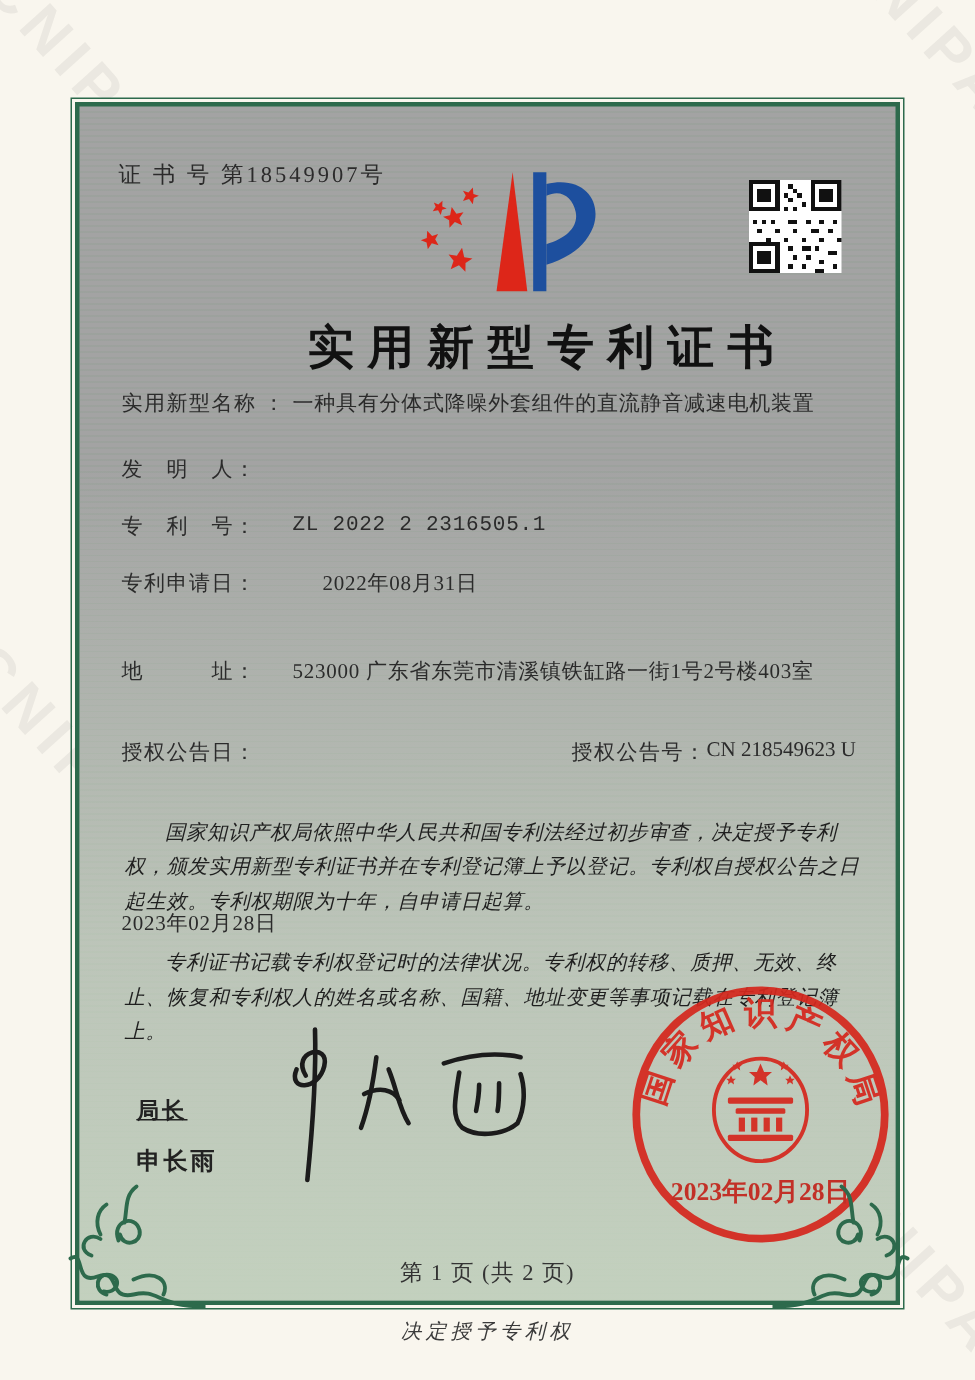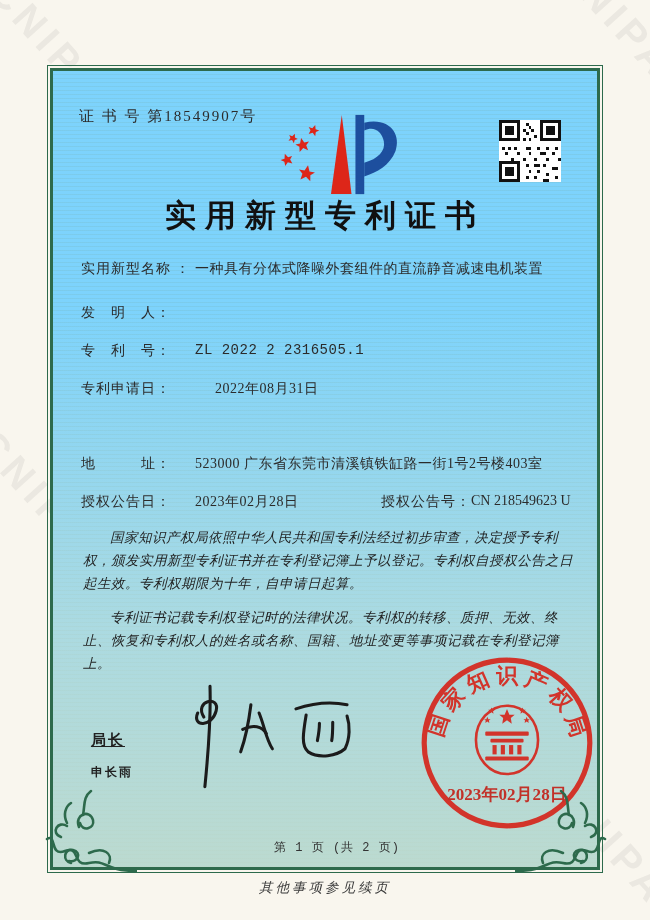--- a/index.html
+++ b/index.html
@@ -21,63 +21,63 @@
   .wm4{left:-40px;top:470px;}
   .wm5{left:535px;top:820px;}
   .wm6{left:78px;top:508px;color:rgba(205,120,105,.13);}
   .wm7{left:150px;top:700px;color:rgba(60,90,60,.05);}
 
   .frame{
     position:absolute;left:50px;top:68px;width:550px;height:802px;
     box-sizing:border-box;
     border:3px solid #2d6a4c;
     outline:1px solid #2d6a4c;outline-offset:2px;
-    background:#7dd3fc;
+    background:#a3a3a3;
     z-index:1;
   }
   .frame::before{ 
     content:"";position:absolute;inset:0;z-index:0;pointer-events:none;
     background:
       linear-gradient(to bottom, rgba(216,229,211,0) 30%, rgba(209,224,203,.55) 70%, rgba(203,220,197,.8) 100%),
       repeating-linear-gradient(0deg, rgba(110,150,115,.12) 0 1px, rgba(0,0,0,0) 1px 4px);
   }
   .frame > *{position:absolute;z-index:2;}
 
   .cert-no{left:26px;top:36px;font-size:15px;letter-spacing:2px;color:#2b2b2b;}
   .logo{left:203px;top:40px;width:150px;height:88px;}
   .qr{left:446px;top:49px;width:62px;height:62px;}
   .title{
-    left:0;top:124px;width:100%;margin:0;text-align:center;
-    font-size:31px;font-weight:bold;letter-spacing:9px;color:#111;
+    left:0;top:124px;width:100%;margin:16px;text-align:center;
+    font-size:31px;font-weight:bold;letter-spacing:9px;color:#111;padding-left:24px;
   }
 
   .row{left:28px;width:500px;display:flex;font-size:14px;color:#2b2b2b;}
   .row .lbl{flex:0 0 114px;letter-spacing:1px;white-space:nowrap;}
   .row .val{flex:1;letter-spacing:.5px;}
   .r-name{top:189px;}
   .r-inventor{top:233px;}
   .r-patno{top:271px;font-family:Liberation Mono, monospace;}
   .r-filing{top:309px;gap:20px;}
   .r-patentee{top:346px;}
-  .r-address{top:384px;align-items:center;}
-  .r-grant{top:422px;}
+  .r-address{top:368px;align-items:center;}
+  .r-grant{top:422px;flex-direction:column;}
   .grant-no-pair{position:absolute;left:300px;top:0;display:flex;white-space:nowrap;}
   .grant-no-pair .lbl2{letter-spacing:1px;}
 
   .paras{left:30px;top:455px;width:492px;font-size:13.5px;line-height:1.72;
     font-style:italic;color:#1f1f1f;letter-spacing:.5px;}
-  .paras p{margin:0 0 10px 0;text-indent:2em;}
+  .paras p{margin:17px 0 10px 0;text-indent:2em;}
 
   .signer-title{left:38px;top:660px;font-size:15px;font-weight:bold;color:#222;letter-spacing:2px;text-decoration:underline;}
-  .signer-name{left:38px;top:693px;font-size:12px;font-weight:bold;color:#222;letter-spacing:2px;}
+  .signer-name{left:38px;top:693px;font-size:16px;font-weight:bold;color:#222;letter-spacing:2px;}
   .signature{left:112px;top:608px;width:225px;height:115px;}
 
   .seal{left:366px;top:584px;width:176px;height:176px;opacity:.93;}
 
-  .page-info{left:12px;top:768px;width:100%;text-align:center;font-size:12px;color:#333;letter-spacing:1px;font-family:Liberation Mono, monospace;}
+  .page-info{left:0;top:768px;width:100%;text-align:center;font-size:15px;color:#333;letter-spacing:1px;}
 
   .flourish{width:100px;height:95px;}
   .fl-left{left:-16px;top:712px;}
   .fl-right{left:462px;top:712px;transform:scaleX(-1);}
 
   .note{
     position:absolute;left:0;top:879px;width:100%;text-align:center;
     font-size:13.5px;color:#3a3a3a;letter-spacing:3px;z-index:1;
     font-style:italic;
   }
@@ -272,15 +272,15 @@
           <path d="M42,44 c-5,-13 11,-18 14,-7 c2,9 -11,12 -13,3"></path>
           <path d="M52,70 c15,-7 24,1 20,10"></path>
           <path d="M46,32 c2,-10 0,-18 8,-24"></path>
           <path d="M30,40 c-4,-8 -2,-16 4,-20"></path>
         </g>
       </svg>
     </div>
 
   </div>
 
-  <div class="note">其他事项参见续页</div>
+  <div class="note">决定授予专利权</div>
 
 </div>
 
 </body></html>

